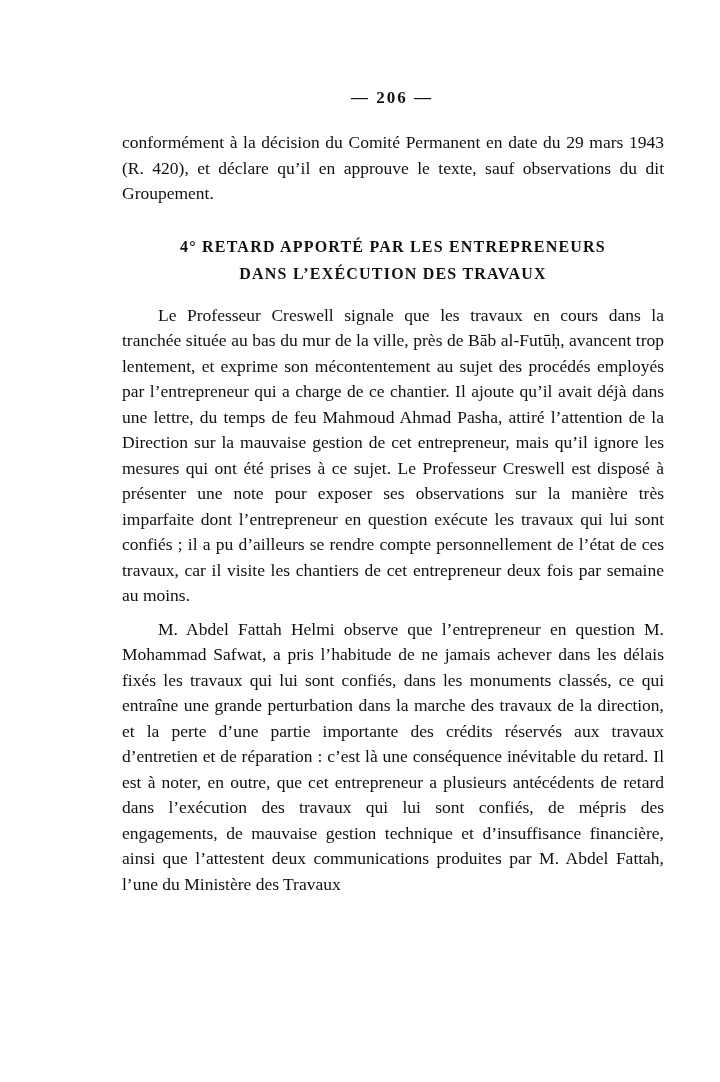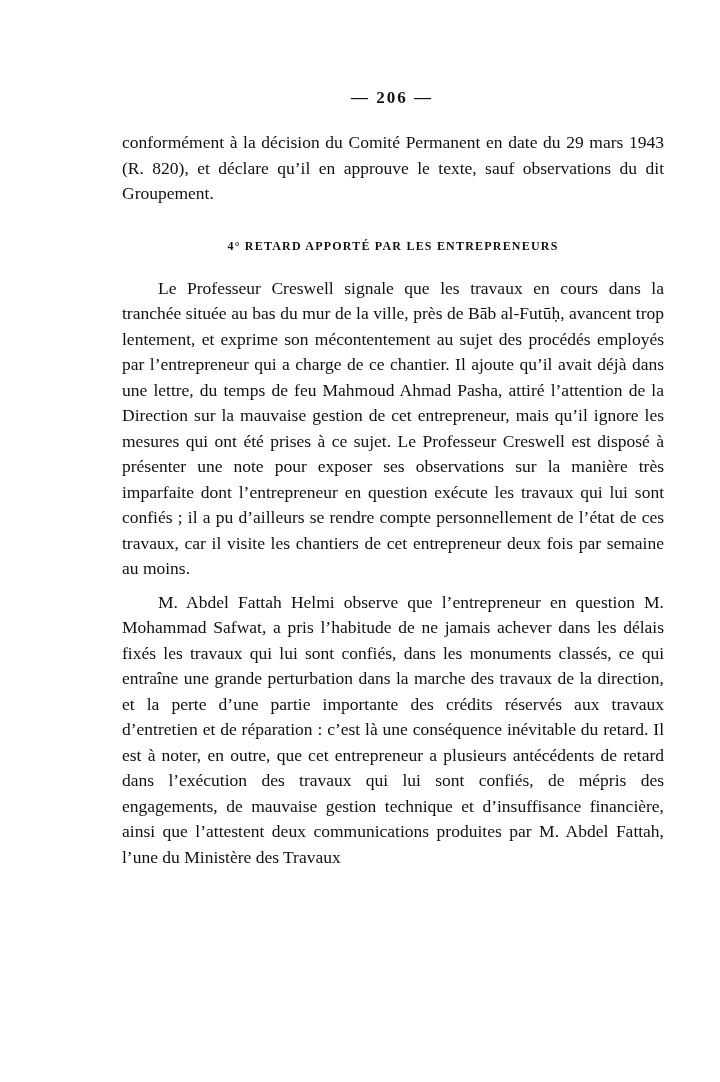--- a/index.html
+++ b/index.html
@@ -38,44 +38,45 @@
   }
   p.indent {
     text-indent: 36px;
   }
   p.no-indent {
     text-indent: 0;
   }
   .section-heading {
     margin: 26px 0 16px 0;
     text-align: center;
-    font-size: 12px;
+    font-size: 16px;
     font-weight: bold;
     letter-spacing: 1.2px;
     line-height: 27px;
     color: #101010;
   }
   .section-heading .line {
     display: block;
   }
 </style>
 </head>
 <body>
 
 <div class="scan-page">
 
   <div class="page-number">— 206 —</div>
 
   <div class="content">
 
-    <p class="no-indent">conformément à la décision du Comité Permanent en date du 29 mars 1943 (R. 820), et déclare qu’il en approuve le texte, sauf observations du dit Groupement.</p>
+    <p class="no-indent">conformément à la décision du Comité Permanent en date du 29 mars 1943 (R. 420), et déclare qu’il en approuve le texte, sauf observations du dit Groupement.</p>
 
 
     <div class="section-heading">
       <span class="line">4° RETARD APPORTÉ PAR LES ENTREPRENEURS</span>
+      <span class="line">DANS L’EXÉCUTION DES TRAVAUX</span>
     </div>
 
     <p class="indent">Le Professeur Creswell signale que les travaux en cours dans la tranchée située au bas du mur de la ville, près de Bāb al-Futūḥ, avancent trop lentement, et exprime son mécontentement au sujet des procédés employés par l’entrepreneur qui a charge de ce chantier.  Il ajoute qu’il avait déjà dans une lettre, du temps de feu Mahmoud Ahmad Pasha, attiré l’attention de la Direction sur la mauvaise gestion de cet entrepreneur, mais qu’il ignore les mesures qui ont été prises à ce sujet.  Le Professeur Creswell est disposé à présenter une note pour exposer ses observations sur la manière très imparfaite dont l’entrepreneur en question exécute les travaux qui lui sont confiés ; il a pu d’ailleurs se rendre compte personnellement de l’état de ces travaux, car il visite les chantiers de cet entrepreneur deux fois par semaine au moins.</p>
 
     <p class="indent">M. Abdel Fattah Helmi observe que l’entrepreneur en question M. Mohammad Safwat, a pris l’habitude de ne jamais achever dans les délais fixés les travaux qui lui sont confiés, dans les monuments classés, ce qui entraîne une grande perturbation dans la marche des travaux de la direction, et la perte d’une partie importante des crédits réservés aux travaux d’entretien et de réparation : c’est là une conséquence inévitable du retard. Il est à noter, en outre, que cet entrepreneur a plusieurs antécédents de retard dans l’exécution des travaux qui lui sont confiés, de mépris des engagements, de mauvaise gestion technique et d’insuffisance financière, ainsi que l’attestent deux communications produites par M. Abdel Fattah, l’une du Ministère des Travaux</p>
 
   </div>
 </div>
 
 </body></html>

